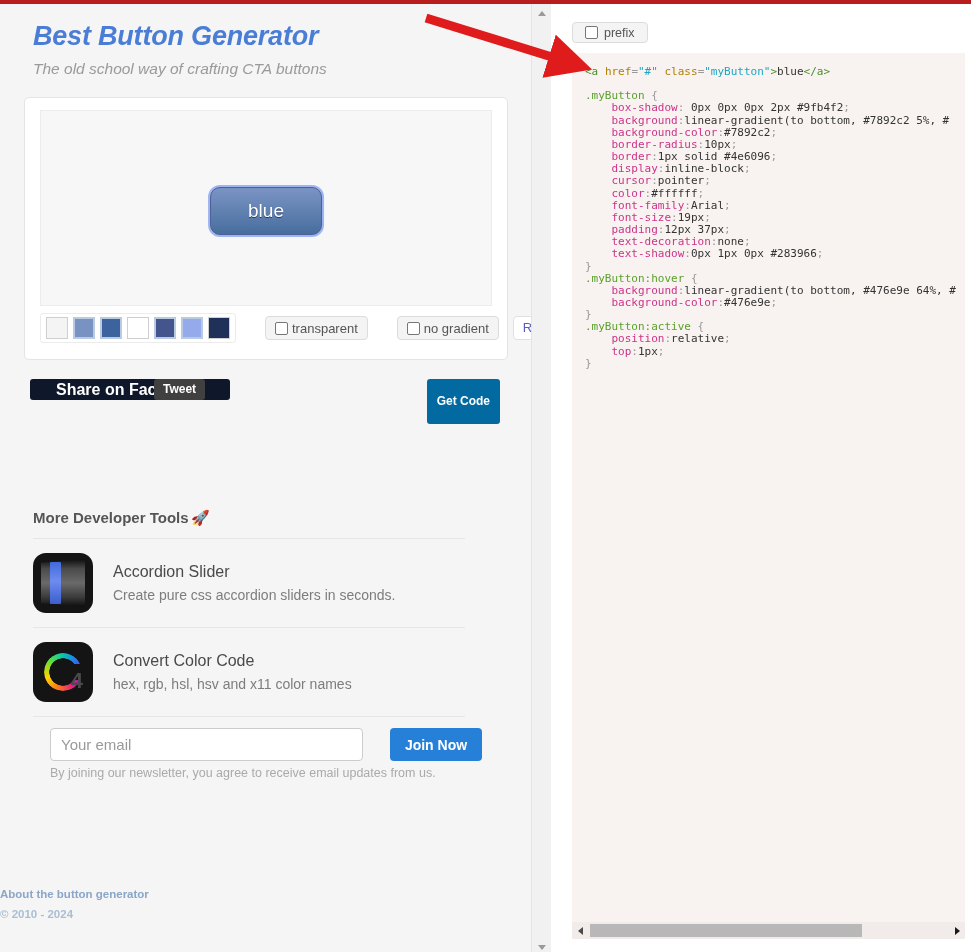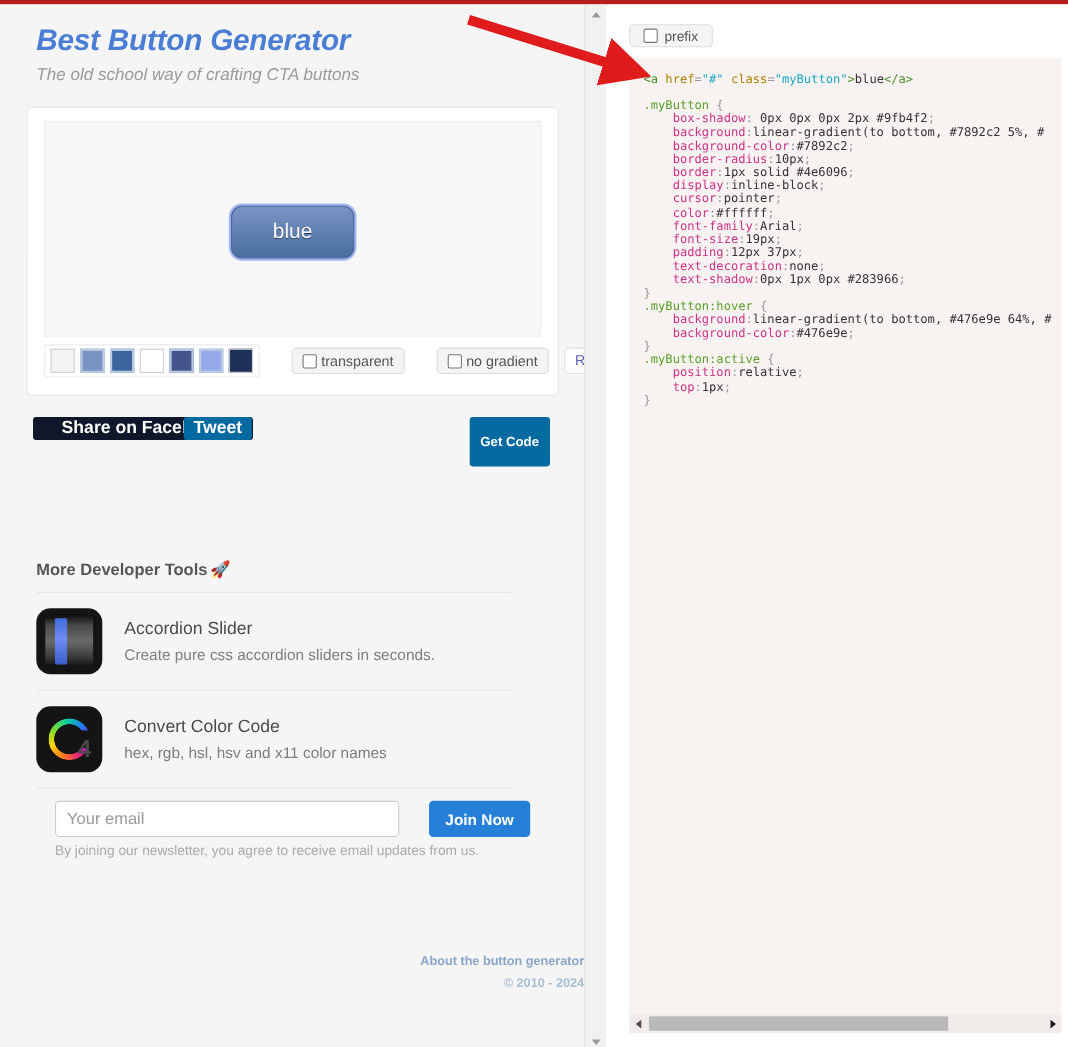--- a/index.html
+++ b/index.html
@@ -154,23 +154,23 @@
   }
   .btn-fb {
     position: absolute; left: 0; top: 0;
     background: #0f172a; color: #fff;
     font-size: 16px; font-weight: bold;
     padding: 4px 26px; border-radius: 3px;
     border: none; cursor: pointer;
     line-height: 13px;
   }
   .btn-tw {
-    position: absolute; left: 137px; top: 0;
-    background: #0369a1; color: #fff;
-    font-size: 16px; font-weight: bold;
+    position: absolute; left: 124px; top: 0;
+    background: #404040; color: #fff;
+    font-size: 12px; font-weight: bold;
     padding: 4px 9px; border-radius: 3px;
     border: none; cursor: pointer;
     line-height: 13px;
   }
   .btn-getcode {
     position: absolute; right: 0; top: 0;
     background: #0369a1; color: #fff;
     font-size: 12px; font-weight: bold;
     padding: 16px 10px; border-radius: 3px;
     border: none; cursor: pointer;
@@ -270,23 +270,23 @@
     border: none; border-radius: 4px;
     font-size: 14px; font-weight: bold;
     cursor: pointer;
     font-family: "Liberation Sans", sans-serif;
   }
   .news-note { margin-top: 5px; font-size: 12.5px; color: #aaa; }
 
   
   .footer {
     position: absolute;
-    left: 0; top: 860px;
+    left: 0; top: 880px;
     width: 531px;
-    text-align: right;
+    text-align: left;
   }
   .footer-link { font-size: 11.5px; color: #8aa6c8; text-decoration: none; font-weight: bold; }
   .footer-copy { font-size: 11.5px; color: #a9bed4; margin-top: 6px; font-weight: bold; }
 
   
   #outer-scroll {
     position: absolute;
     left: 531px; top: 0;
     width: 20px; height: 952px;
     background: #f1f1f1;

